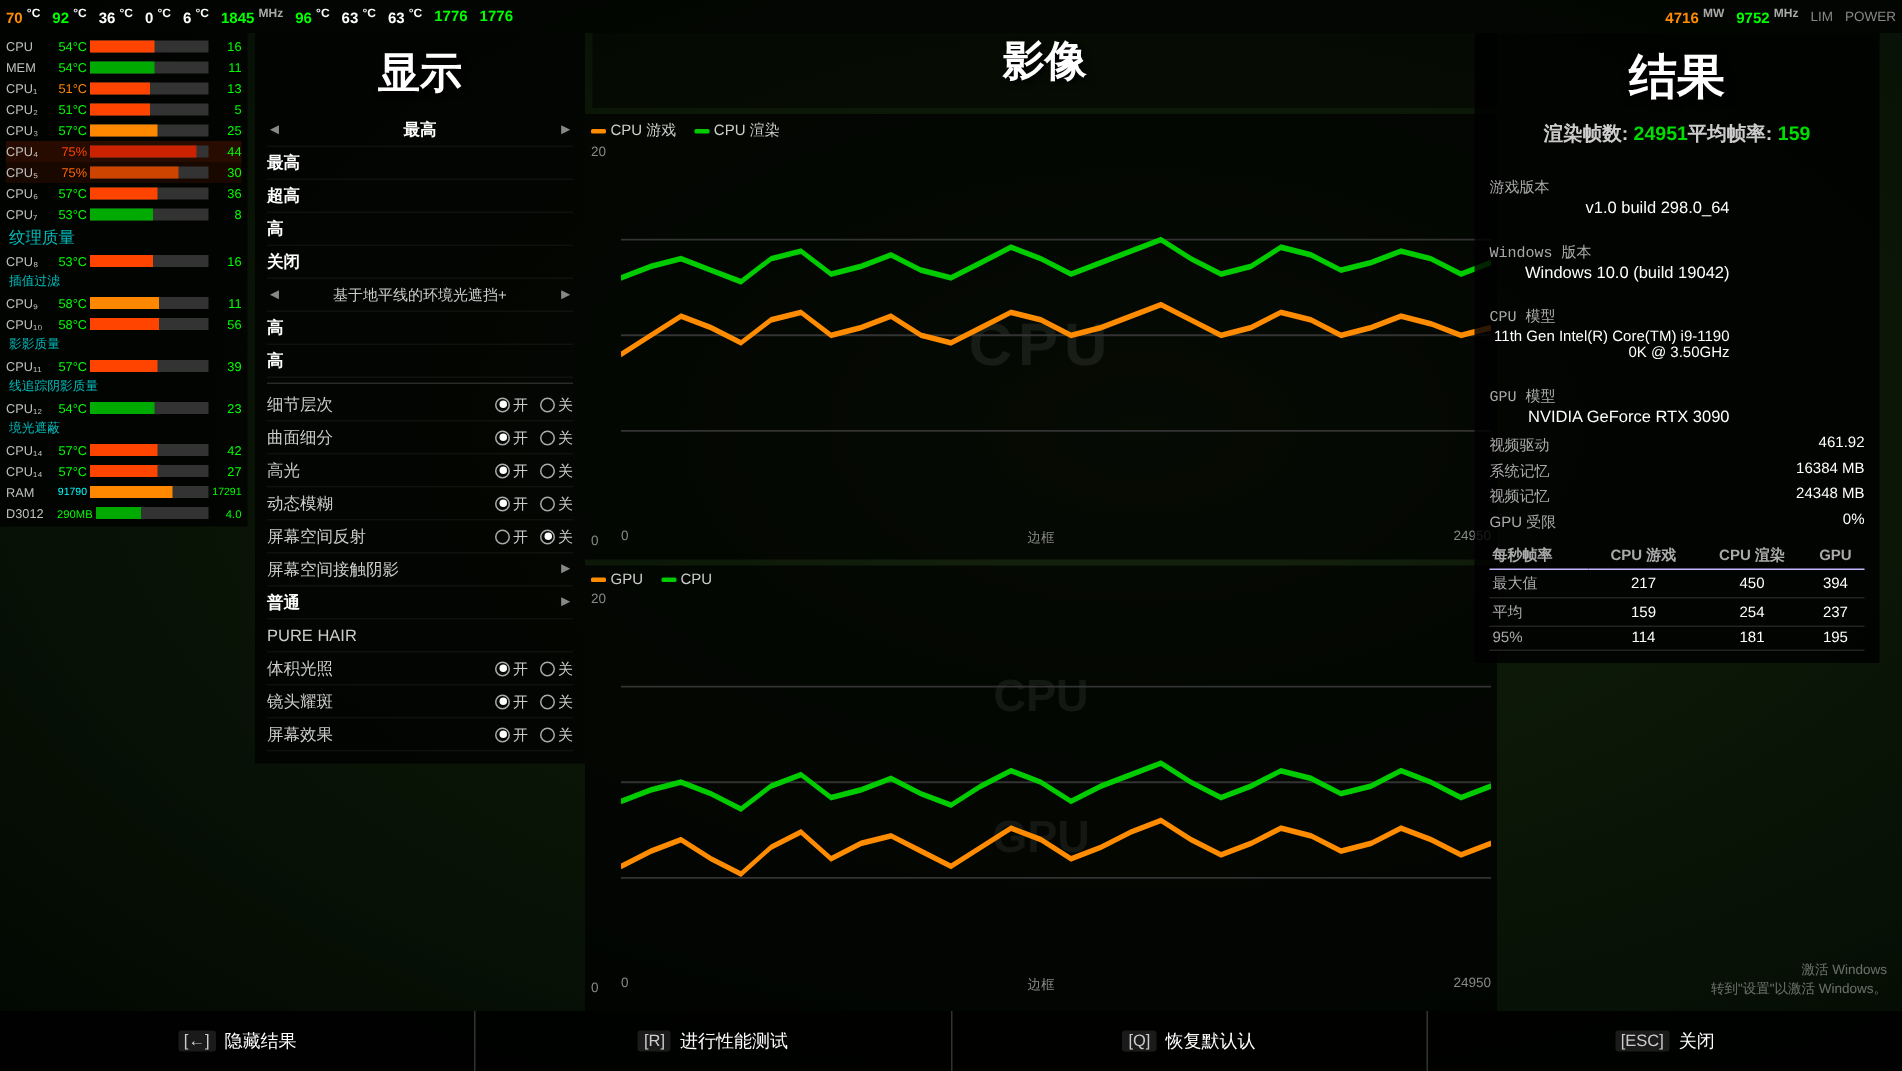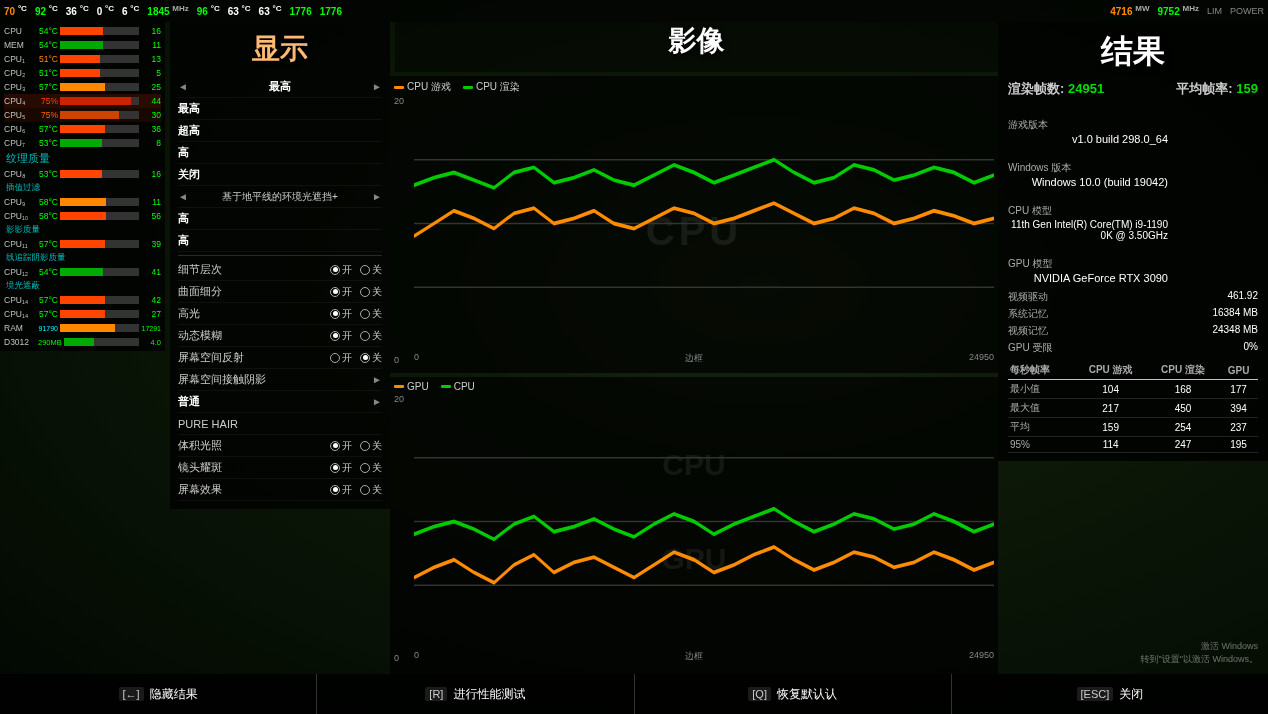--- a/index.html
+++ b/index.html
@@ -80,21 +80,21 @@
       position: absolute;
       top: 22px;
       left: 170px;
       width: 220px;
       background: rgba(0,0,0,0.75);
       z-index: 10;
       padding: 8px;
     }
 
     .mid-title {
-      color: #fdba74;
+      color: #ffffff;
       font-size: 28px;
       font-weight: bold;
       text-align: center;
       text-shadow: 2px 2px 4px #000;
       margin-bottom: 8px;
     }
 
     .setting-row {
       display: flex;
       justify-content: space-between;
@@ -149,21 +149,21 @@
       width: 5px;
       height: 5px;
       border-radius: 50%;
       background: #ffffff;
     }
 
     
     .right-panel {
       position: absolute;
       top: 22px;
-      right: 0;
+      right: 15px;
       width: 270px;
       background: rgba(0,0,0,0.82);
       z-index: 10;
       padding: 8px 10px;
     }
 
     .result-title {
       color: #ffffff;
       font-size: 32px;
       font-weight: bold;
@@ -198,20 +198,21 @@
       font-size: 10px;
       text-align: right;
       max-width: 160px;
     }
 
     .section-label {
       color: #aaaaaa;
       font-size: 10px;
       margin-top: 16px;
       margin-bottom: 1px;
+      font-family: Liberation Mono, monospace;
     }
 
     
     .stats-table {
       width: 100%;
       border-collapse: collapse;
       font-size: 10px;
       margin-top: 6px;
     }
 
@@ -539,21 +540,21 @@
     </div>
     <span class="val">39</span>
   </div>
   <div style="font-size:8.5px;color:#00bbbb;padding:1px 2px">线追踪阴影质量</div>
   <div class="cpu-row">
     <span class="lbl">CPU₁₂</span>
     <span class="val">54°C</span>
     <div class="bar-bg">
       <div class="bar-fill green" style="width:54%"></div>
     </div>
-    <span class="val">41</span>
+    <span class="val">23</span>
   </div>
   <div style="font-size:8.5px;color:#00bbbb;padding:1px 2px">境光遮蔽</div>
   <div class="cpu-row">
     <span class="lbl">CPU₁₄</span>
     <span class="val">57°C</span>
     <div class="bar-bg">
       <div class="bar-fill" style="width:57%"></div>
     </div>
     <span class="val">42</span>
   </div>
@@ -823,21 +824,21 @@
         <span>边框</span>
         <span>24950</span>
       </div>
     </div>
   </div>
 </div>
 
 <div class="right-panel">
   <div class="result-title">结果</div>
 
-  <div style="display:flex;justify-content:space-between;margin-bottom:6px">
+  <div style="display:flex;justify-content:center;margin-bottom:6px">
     <div class="result-stat">
       <span>渲染帧数:</span>
       <span style="color:#00dd00">24951</span>
     </div>
     <div class="result-stat">
       <span>平均帧率:</span>
       <span style="color:#00dd00">159</span>
     </div>
   </div>
 
@@ -873,42 +874,36 @@
   <table class="stats-table">
     <thead>
       <tr>
         <th>每秒帧率</th>
         <th>CPU 游戏</th>
         <th>CPU 渲染</th>
         <th>GPU</th>
       </tr>
     </thead>
     <tbody>
-      <tr>
-        <td>最小值</td>
-        <td>104</td>
-        <td>168</td>
-        <td>177</td>
-      </tr>
       <tr>
         <td>最大值</td>
         <td>217</td>
         <td>450</td>
         <td>394</td>
       </tr>
       <tr>
         <td>平均</td>
         <td>159</td>
         <td>254</td>
         <td>237</td>
       </tr>
       <tr>
         <td>95%</td>
         <td>114</td>
-        <td>247</td>
+        <td>181</td>
         <td>195</td>
       </tr>
     </tbody>
   </table>
 </div>
 
 <div class="activate-win">
   <div>激活 Windows</div>
   <div>转到"设置"以激活 Windows。</div>
 </div>

